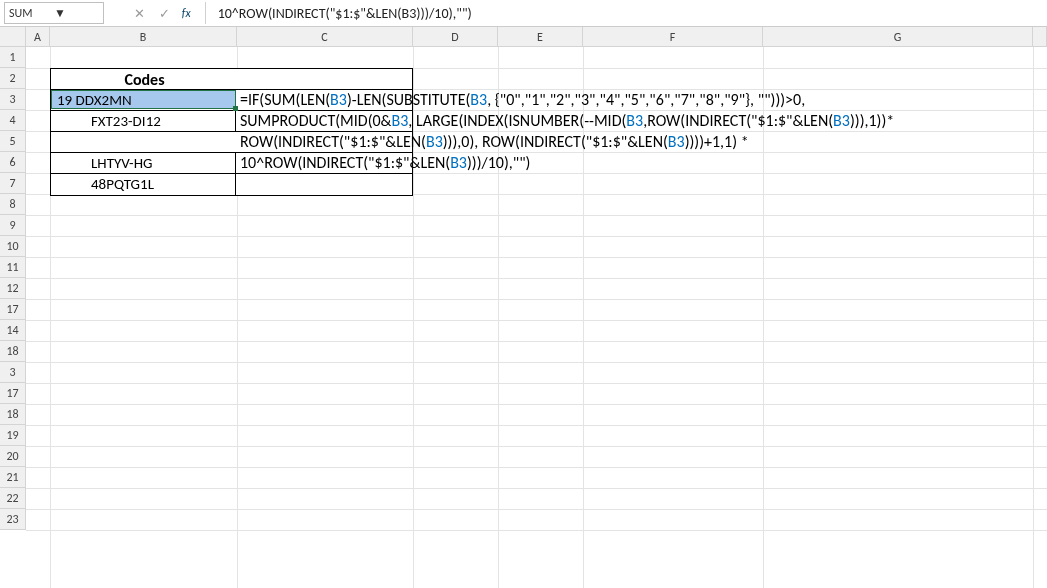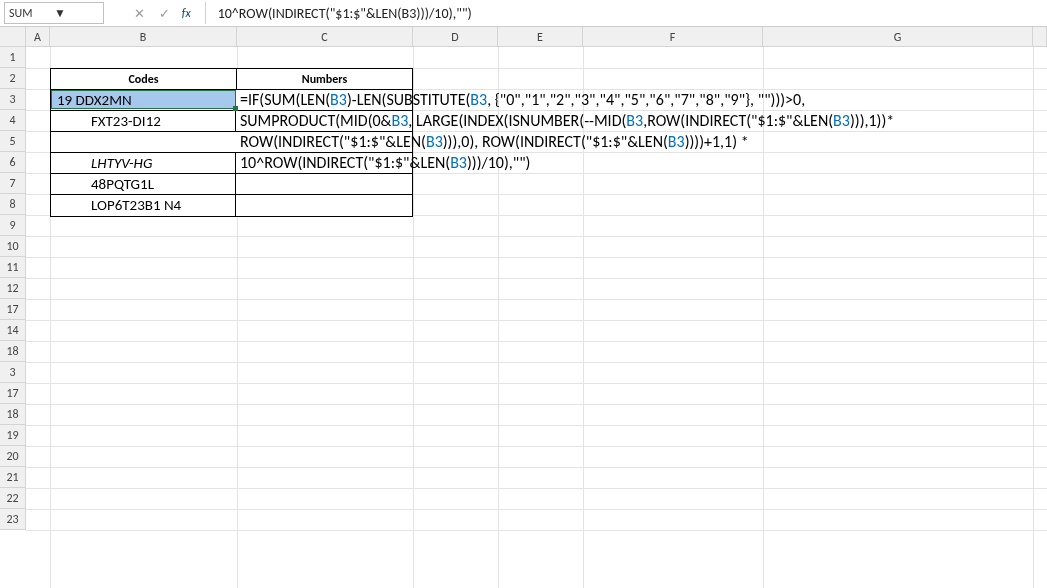--- a/index.html
+++ b/index.html
@@ -16,21 +16,21 @@
     .colhead { display: flex; height: 20px; border-bottom: 1px solid #d4d4d4; background: #f0f0f0; font-size: 12px; color: #444; }
     .ch { border-right: 1px solid #d4d4d4; text-align: center; line-height: 20px; flex-shrink: 0; }
     .rowhead { position: absolute; left: 0; top: 20px; }
     .rh { height: 21px; width: 26px; border-right: 1px solid #d4d4d4; border-bottom: 1px solid #d4d4d4; background: #f0f0f0; text-align: center; font-size: 12px; color: #444; line-height: 21px; }
     .corner { width: 26px; height: 20px; border-right: 1px solid #d4d4d4; border-bottom: 1px solid #d4d4d4; background: #f0f0f0; }
     .cells { position: absolute; left: 26px; top: 20px; }
     .gridline-v { position: absolute; top: 0; width: 0; height: 567px; border-right: 1px solid #e3e3e3; }
     .gridline-h { position: absolute; left: 0; height: 0; width: 1021px; border-bottom: 1px solid #e3e3e3; }
     .tbl { position: absolute; border: 1.5px solid #000; background: #fff; }
     .tbl-head { display: flex; height: 21px; border-bottom: 1.5px solid #000; }
-    .tbl-head .th { border-right: 1.5px solid #000; font-weight: bold; text-align: center; line-height: 21px; font-size: 12px; }
+    .tbl-head .th { border-right: 1.5px solid #000; font-weight: bold; text-align: center; line-height: 21px; font-size: 16px; }
     .tbl-head .th:last-child { border-right: none; }
     .tbl-body .tr { display: flex; height: 21px; border-bottom: 1px solid #000; }
     .tbl-body .tr:last-child { border-bottom: none; }
     .tbl-body .td { border-right: 1px solid #000; padding-left: 5px; line-height: 21px; font-size: 15px; margin-left: 35px; }
     .tbl-body .td:last-child { border-right: none; }
     .active-cell { position: absolute; background: #a6c8ed; border: 1.5px solid #217346; padding-left: 5px; line-height: 19px; font-size: 15px; }
     .cell-chip { position:absolute; width:5px; height:5px; background:#217346; right:-3px; bottom:-3px;}
     .overflow-txt { position: absolute; font-size: 16px; white-space: nowrap; line-height: 21px; }
     .overflow-txt .ref { color: #0070c0; }
   </style>
@@ -116,44 +116,39 @@
       <div class="gridline-h" style="top: 357px;"></div>
       <div class="gridline-h" style="top: 378px;"></div>
       <div class="gridline-h" style="top: 399px;"></div>
       <div class="gridline-h" style="top: 420px;"></div>
       <div class="gridline-h" style="top: 441px;"></div>
       <div class="gridline-h" style="top: 462px;"></div>
       <div class="gridline-h" style="top: 483px;"></div>
       <div class="tbl" style="left: 24px; top: 21px; width: 363px;">
         <div class="tbl-head">
           <div class="th" style="width: 187px;">Codes</div>
-          <div class="th" style="width: 176px;">Numbers</div>
         </div>
         <div class="tbl-body">
           <div class="tr">
             <div class="td" style="width: 187px;">19 DDX2MN</div>
             <div class="td" style="width: 176px;"></div>
           </div>
           <div class="tr">
             <div class="td" style="width: 187px;">FXT23-DI12</div>
             <div class="td" style="width: 176px;"></div>
           </div>
           <div class="tr">
             <div class="td" style="width: 176px;"></div>
           </div>
           <div class="tr">
-            <div class="td" style="width: 187px; font-style: italic;">LHTYV-HG</div>
+            <div class="td" style="width: 187px;">LHTYV-HG</div>
             <div class="td" style="width: 176px;"></div>
           </div>
           <div class="tr">
             <div class="td" style="width: 187px;">48PQTG1L</div>
-            <div class="td" style="width: 176px;"></div>
-          </div>
-          <div class="tr">
-            <div class="td" style="width: 187px;">LOP6T23B1 N4</div>
             <div class="td" style="width: 176px;"></div>
           </div>
         </div>
       </div>
       <div class="active-cell" style="left: 25px; top: 43px; width: 185px; height: 19px;">19 DDX2MN<div class="cell-chip"></div></div>
       <div class="overflow-txt" style="left: 214px; top: 42px;"><span>=IF</span><span>(</span><span>SUM</span><span>(</span><span>LEN</span><span>(</span><span class="ref">B3</span><span>)</span><span>-LEN</span><span>(</span><span>SUBSTITUTE</span><span>(</span><span class="ref">B3</span><span>, {"0","1","2","3","4","5","6","7","8","9"}, "")))</span><span>&gt;0,</span></div>
       <div class="overflow-txt" style="left: 214px; top: 63px;"><span>SUMPRODUCT</span><span>(</span><span>MID</span><span>(</span><span>0&amp;</span><span class="ref">B3</span><span>, LARGE</span><span>(</span><span>INDEX</span><span>(</span><span>ISNUMBER</span><span>(</span><span>--MID</span><span>(</span><span class="ref">B3</span><span>,ROW</span><span>(</span><span>INDIRECT</span><span>(</span><span>"$1:$"&amp;LEN</span><span>(</span><span class="ref">B3</span><span>)))</span><span>,1))</span><span>*</span></div>
       <div class="overflow-txt" style="left: 214px; top: 84px;"><span>ROW</span><span>(</span><span>INDIRECT</span><span>(</span><span>"$1:$"&amp;LEN</span><span>(</span><span class="ref">B3</span><span>)))</span><span>,0), ROW</span><span>(</span><span>INDIRECT</span><span>(</span><span>"$1:$"&amp;LEN</span><span>(</span><span class="ref">B3</span><span>)))</span><span>)+1,1) *</span></div>
       <div class="overflow-txt" style="left: 214px; top: 105px;"><span>10^ROW</span><span>(</span><span>INDIRECT</span><span>(</span><span>"$1:$"&amp;LEN</span><span>(</span><span class="ref">B3</span><span>)))</span><span>/10),"")</span></div>
     </div>

